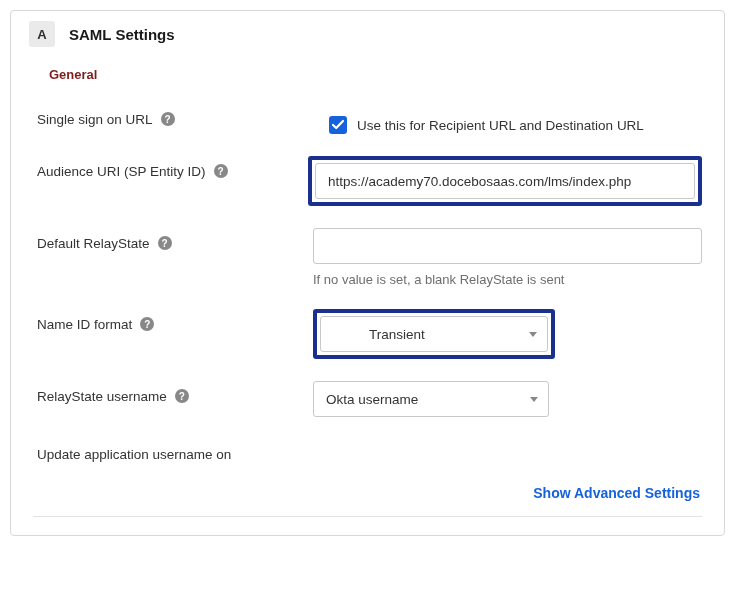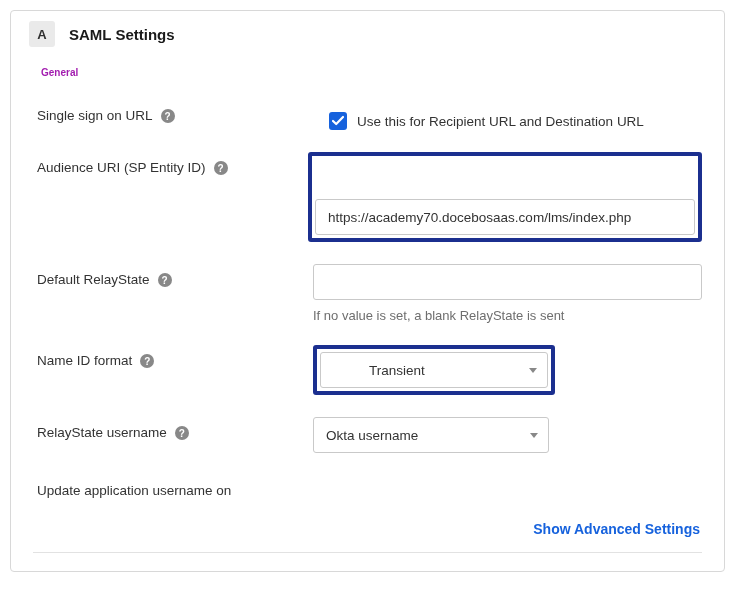--- a/index.html
+++ b/index.html
@@ -33,35 +33,35 @@
       font-weight: 600;
       font-size: 13px;
       color: #2f2f2f;
     }
     .panel-title {
       font-size: 15px;
       font-weight: 700;
       color: #1a1a1a;
     }
     .section-title {
-      font-size: 10px;
+      font-size: 13px;
       font-weight: 700;
-      color: #a21caf;
-      margin: 6px 0 22px 8px;
+      color: #7f1d1d;
+      margin: 6px 0 22px 16px;
     }
     .form-row {
       display: flex;
       align-items: flex-start;
       margin-bottom: 22px;
     }
     .label-col {
       width: 280px;
       padding-top: 8px;
       display: flex;
-      align-items: flex-end;
+      align-items: flex-start;
       gap: 8px;
       font-size: 13.5px;
       color: #333;
       padding-left: 4px;
     }
     .help-icon {
       width: 14px;
       height: 14px;
       border-radius: 50%;
       background: #888;
@@ -199,21 +199,21 @@
     </div>
   </div>
 
   <div class="form-row">
     <div class="label-col">
       <span>Audience URI (SP Entity ID)</span>
       <span class="help-icon">?</span>
     </div>
     <div class="field-col">
       <div class="highlight-wrap">
-        <input type="text" class="text-input" style="width: 380px; margin-top: 40px;" value="https://academy70.docebosaas.com/lms/index.php">
+        <input type="text" class="text-input" style="width: 380px;" value="https://academy70.docebosaas.com/lms/index.php">
       </div>
     </div>
   </div>
 
   <div class="form-row">
     <div class="label-col">
       <span>Default RelayState</span>
       <span class="help-icon">?</span>
     </div>
     <div class="field-col">

